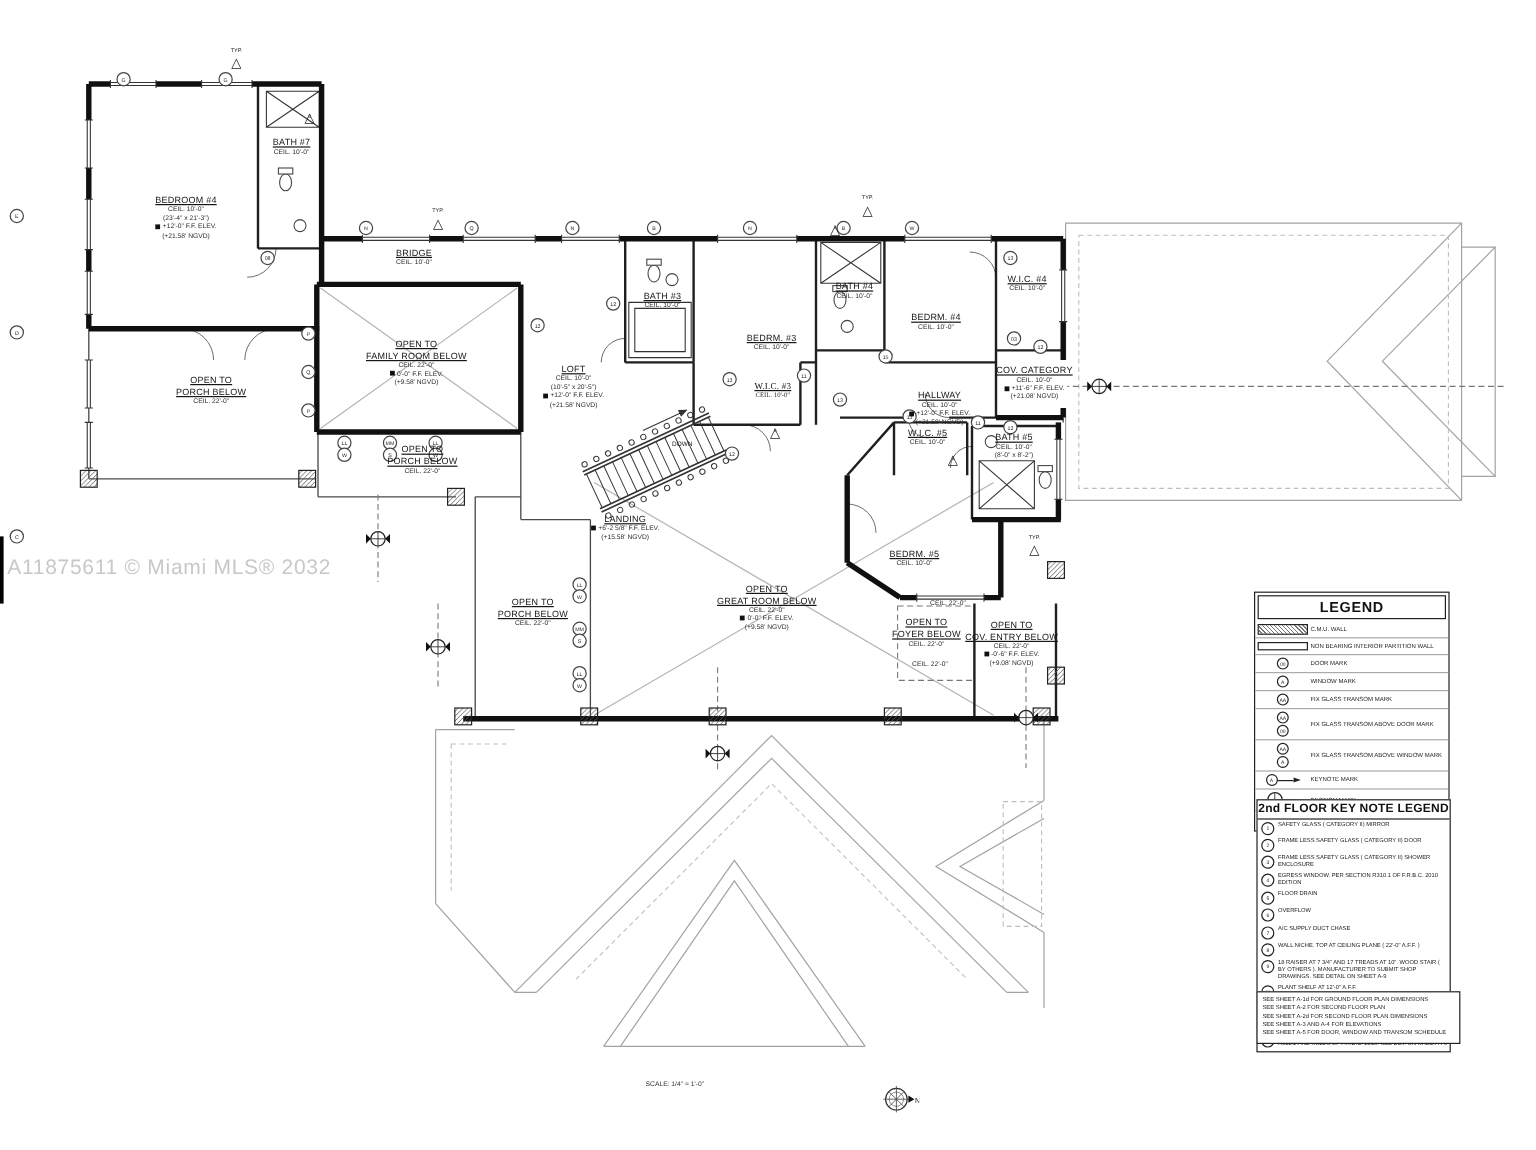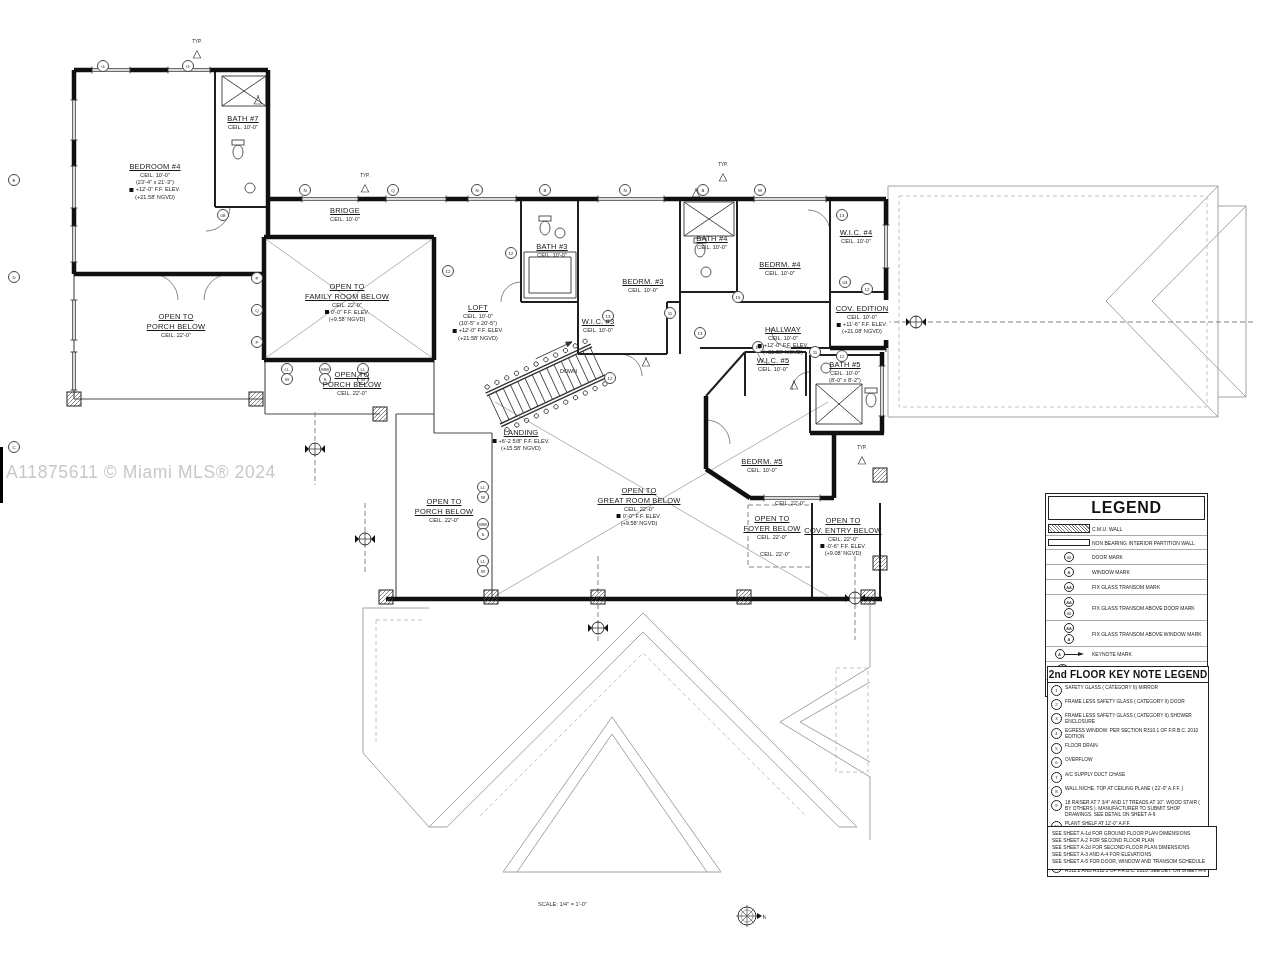--- a/index.html
+++ b/index.html
@@ -15,21 +15,21 @@
   .mk{position:absolute;transform:translate(-50%,-50%);width:10px;height:10px;border:.8px solid #444;border-radius:50%;
       font-size:4.4px;display:flex;align-items:center;justify-content:center;background:#fff;color:#222;z-index:4;}
   .tri{position:absolute;transform:translate(-50%,-50%);width:auto;height:auto;border:none;background:none;border-radius:0;z-index:4;}
   .tri .glyph{font-size:11px;color:#222;line-height:1;}
   .tri .num{position:absolute;top:4.5px;left:50%;transform:translateX(-50%);font-size:4.2px;color:#222;}
   .tri .cap{position:absolute;bottom:100%;left:50%;transform:translateX(-50%);font-size:4.6px;color:#222;margin-bottom:-1px;}
   .down-lbl{position:absolute;font-size:5.4px;color:#222;z-index:5;}
   
   .panel{position:absolute;border:1.4px solid #222;background:#fff;z-index:6;}
   .panel .hd{border-bottom:1.4px solid #222;text-align:center;font-weight:bold;color:#111;padding:2px 0;}
-  .legend .hd{font-size:16px;letter-spacing:.6px;margin:2px;border:1px solid #222;}
+  .legend .hd{font-size:12px;letter-spacing:.6px;margin:2px;border:1px solid #222;}
   .lrow{display:flex;align-items:center;border-bottom:.6px solid #aaa;min-height:13px;}
   .lrow:last-child{border-bottom:none;}
   .lsym{flex:0 0 46px;display:flex;align-items:center;justify-content:center;padding:2px 0;}
   .llbl{flex:1;font-size:5px;color:#222;padding-right:2px;line-height:1.2;}
   .s-cmu{width:40px;height:7px;border:.9px solid #222;background:repeating-linear-gradient(45deg,#fff 0 1.6px,#777 1.6px 2.4px);}
   .s-part{width:40px;height:5px;border:.9px solid #222;background:#fff;}
   .s-circ{min-width:10px;height:10px;border:.7px solid #222;border-radius:50%;font-size:4.2px;display:flex;align-items:center;justify-content:center;background:#fff;color:#222;padding:0 1px;box-sizing:border-box;}
   .s-col{display:flex;flex-direction:column;gap:1px;align-items:center;}
   .s-key{display:flex;align-items:center;}
   .s-line{width:13px;height:1px;background:#222;}
@@ -234,21 +234,21 @@
       <path d="M845,594 L849,598 L845,602 Z M865,594 L861,598 L865,602 Z" fill="#111"></path>
       <circle cx="315" cy="449" r="6" fill="#fff" stroke="#222" stroke-width="1"></circle>
       <path d="M309,449H321M315,443V455" stroke="#222" stroke-width="0.7" fill="none"></path>
       <path d="M305,445 L309,449 L305,453 Z M325,445 L321,449 L325,453 Z" fill="#111"></path>
       <circle cx="365" cy="539" r="6" fill="#fff" stroke="#222" stroke-width="1"></circle>
       <path d="M359,539H371M365,533V545" stroke="#222" stroke-width="0.7" fill="none"></path>
       <path d="M355,535 L359,539 L355,543 Z M375,535 L371,539 L375,543 Z" fill="#111"></path>
     </svg>
 
   <div class="edgebar"></div>
-  <div class="watermark">A11875611 © Miami MLS® 2024</div>
+  <div class="watermark">A11875611 © Miami MLS® 2032</div>
 
   <div class="down-lbl" style="left:560px;top:368px;">DOWN</div>
 
   <div class="panel legend" style="left:1045px;top:493px;width:161px;">
     <div class="hd">LEGEND</div>
     <div id="legend-rows">
         <div class="lrow">
           <div class="lsym">
             <div class="s-cmu"></div>
           </div>
@@ -447,21 +447,21 @@
       <div class="sub">CEIL.  22'-0"</div>
     </div>
     <div class="room" style="left: 552px; top: 242px;">
       <div class="nm">BATH #3</div>
       <div class="sub">CEIL.  10'-0"</div>
     </div>
     <div class="room" style="left: 643px; top: 277px;">
       <div class="nm">BEDRM. #3</div>
       <div class="sub">CEIL.  10'-0"</div>
     </div>
-    <div class="room" style="left: 598px; top: 317px;">
+    <div class="room" style="left: 644px; top: 317px; font-family: Liberation Serif, serif;">
       <div class="nm">W.I.C. #3</div>
       <div class="sub">CEIL.  10'-0"</div>
     </div>
     <div class="room" style="left: 712px; top: 234px;">
       <div class="nm">BATH #4</div>
       <div class="sub">CEIL.  10'-0"</div>
     </div>
     <div class="room" style="left: 780px; top: 260px;">
       <div class="nm">BEDRM. #4</div>
       <div class="sub">CEIL.  10'-0"</div>
@@ -470,21 +470,21 @@
       <div class="nm">W.I.C. #4</div>
       <div class="sub">CEIL.  10'-0"</div>
     </div>
     <div class="room" style="left: 783px; top: 325px;">
       <div class="nm">HALLWAY</div>
       <div class="sub">CEIL.  10'-0"</div>
       <div class="sub elev">+12'-0" F.F. ELEV.</div>
       <div class="sub">(+21.58' NGVD)</div>
     </div>
     <div class="room" style="left: 862px; top: 304px;">
-      <div class="nm">COV. EDITION</div>
+      <div class="nm">COV. CATEGORY</div>
       <div class="sub">CEIL.  10'-0"</div>
       <div class="sub elev">+11'-6" F.F. ELEV.</div>
       <div class="sub">(+21.08' NGVD)</div>
     </div>
     <div class="room" style="left: 773px; top: 356px;">
       <div class="nm">W.I.C. #5</div>
       <div class="sub">CEIL.  10'-0"</div>
     </div>
     <div class="room" style="left: 845px; top: 360px;">
       <div class="nm">BATH #5</div>

